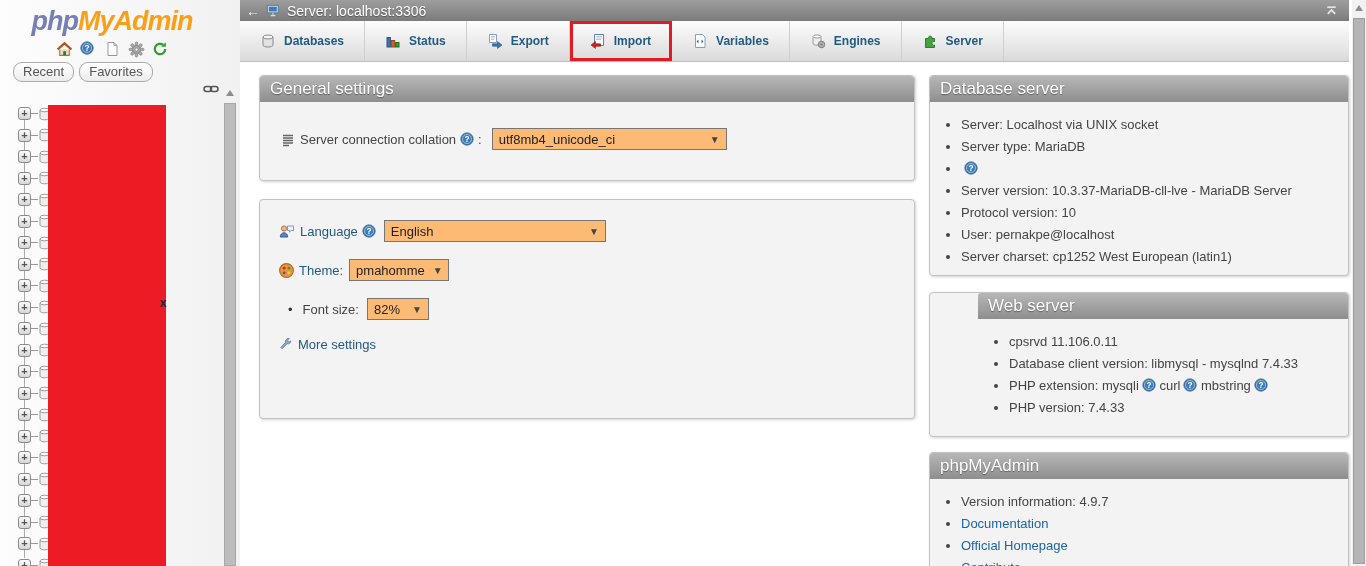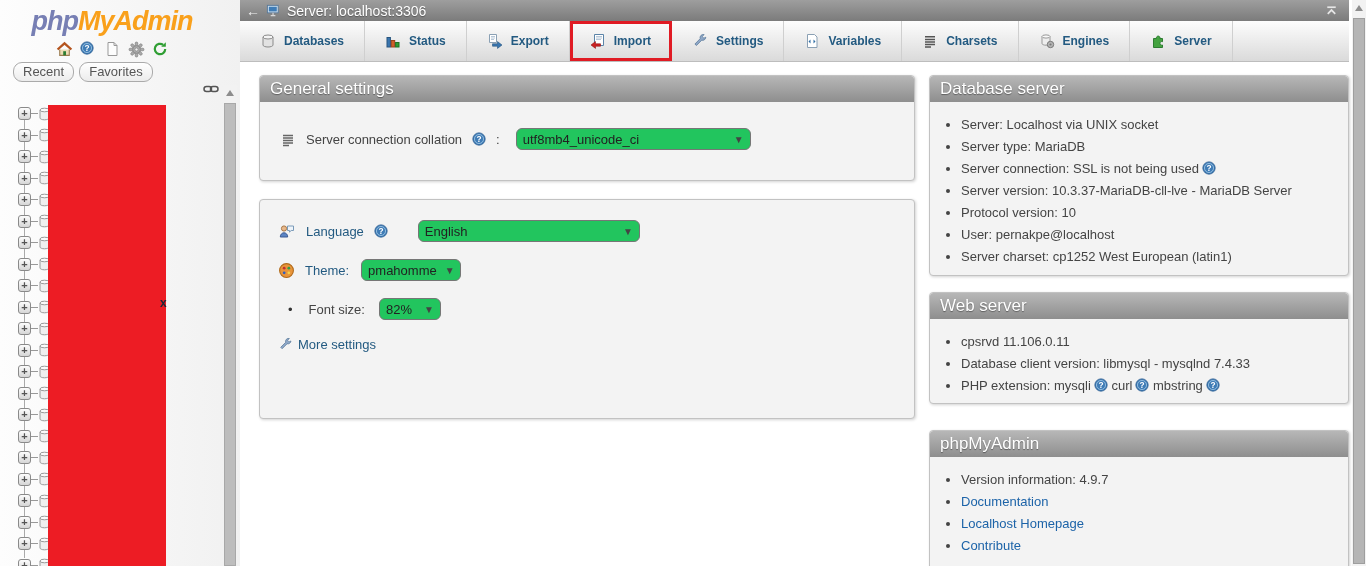--- a/index.html
+++ b/index.html
@@ -94,49 +94,49 @@
     background: linear-gradient(#b7b7b7, #8e8e8e);
     color: #fff; font-size: 17px; text-shadow: 0 1px 1px rgba(0,0,0,.4);
     border-radius: 3px 3px 0 0;
   }
 
   #left-col { position: absolute; left: 7px; top: 13px; width: 656px; }
   #right-col { position: absolute; left: 677px; top: 13px; width: 420px; }
 
   #general-panel { height: 106px; margin-bottom: 18px; }
   #general-panel .panel-body { padding: 26px 20px 0; }
-  .setting-row { display: flex; align-items: center; gap: 10px; margin-bottom: 17px; }
+  .setting-row { display: flex; align-items: center; gap: 4px; margin-bottom: 17px; }
   .blue-label { color: #235a81; }
   .dark-label { color: #444; }
 
   #appearance-panel { height: 220px; }
   #appearance-panel .panel-body { padding: 20px 18px 0; }
 
   .fake-select {
     display: inline-flex; align-items: center; justify-content: space-between;
-    border: 1px solid #767676; border-radius: 6px; background: #22c55e;
+    border: 1px solid #767676; border-radius: 0; background: #fdba74;
     height: 22px; padding: 4px 6px; font-size: 13px; color: #222; cursor: pointer;
   }
   .fake-select .chevron { color: #444; font-size: 10px; margin-left: 8px; }
 
   .help-badge {
     display: inline-flex; width: 14px; height: 14px; flex: 0 0 14px;
     cursor: pointer; vertical-align: -2px;
   }
   .bullet-dot { color: #333; margin: 0 6px 0 10px; }
 
   #more-settings { display: flex; align-items: center; gap: 5px; color: #235a81; cursor: pointer; margin-top: 2px; }
 
   .info-list { margin: 13px 0 12px; padding-left: 31px; }
   .info-list li { margin: 3px 0; line-height: 19px; color: #444; }
   .info-list a { color: #1c63a8; text-decoration: none; cursor: pointer; }
   .info-list .help-badge { margin-left: 3px; }
 
   #db-server-panel { height: 201px; margin-bottom: 16px; }
-  #web-server-panel { height: 112px; margin-bottom: 26px; }
+  #web-server-panel { height: 145px; margin-bottom: 15px; padding-left: 48px; }
   #pma-panel { height: 160px; }
 
   
   #page-scrollbar { position: absolute; right: 0; top: 0; bottom: 0; width: 14px; background: #f2f2f2; }
   #page-thumb { position: absolute; left: 1px; right: 1px; top: 18px; bottom: 2px; background: #b5b5b5; border: 1px solid #9e9e9e; cursor: pointer; }
 </style>
 </head>
 <body>
 
 <div id="sidebar">
@@ -481,42 +481,26 @@
             <path d="M4.5 1.5h9v11h-9z" fill="#fff" stroke="#5b84a8"></path>
             <path d="M6 3.5h6M6 5h6M6 6.5h5" stroke="#b8c8d8"></path>
             <path d="M10.5 10.8h-5v-2.2L1 12l4.5 3.4v-2.2h5z" fill="#cc2222" stroke="#8e1616" stroke-width=".6"></path>
           </svg>
         </span>
         <span class="tab-label">Import</span>
       </div>
       <div class="tab">
         <span style="display: inline-flex;">
           <svg width="16" height="16" viewBox="0 0 16 16">
-            <path d="M13.8 4.2a3.2 3.2 0 0 1-4.1 3L4.4 12.5 2.9 11 8.2 5.7a3.2 3.2 0 0 1 3.9-4.1L10.2 3.5l1.7 1.7z" fill="#8fa8c8" stroke="#5a7a9a" stroke-width=".8"></path>
-          </svg>
-        </span>
-        <span class="tab-label">Settings</span>
-      </div>
-      <div class="tab">
-        <span style="display: inline-flex;">
-          <svg width="16" height="16" viewBox="0 0 16 16">
             <path d="M3.5 1.5h7l2.5 2.5v10.5H3.5z" fill="#fff" stroke="#8aa0b4"></path>
             <path d="M6.5 6.5 4.5 8.5l2 2z" fill="#2e6da4"></path>
             <path d="M9.5 6.5l2 2-2 2z" fill="#2e6da4"></path>
           </svg>
         </span>
         <span class="tab-label">Variables</span>
-      </div>
-      <div class="tab">
-        <span style="display: inline-flex;">
-          <svg width="16" height="16" viewBox="0 0 16 16">
-            <path d="M3 3.8h10M3 6.4h10M3 9h10M3 11.6h10M3 14h6" stroke="#555" stroke-width="1.5"></path>
-          </svg>
-        </span>
-        <span class="tab-label">Charsets</span>
       </div>
       <div class="tab">
         <span style="display: inline-flex;">
           <svg width="16" height="16" viewBox="0 0 16 16">
             <path d="M3 3.5v7c0 1 1.8 1.7 4 1.7s4-.7 4-1.7v-7" fill="#eee" stroke="#999"></path>
             <ellipse cx="7" cy="3.5" rx="4" ry="1.6" fill="#f8f8f8" stroke="#999"></ellipse>
             <circle cx="11.5" cy="11.5" r="3.2" fill="#b5b5b5" stroke="#777"></circle>
             <circle cx="11.5" cy="11.5" r="1.1" fill="#777"></circle>
           </svg>
         </span>
@@ -572,21 +556,21 @@
                 </svg>
               </span>
             <span class="blue-label">Language</span>
             <span class="help-badge" id="lang-help">
                 <svg width="14" height="14" viewBox="0 0 16 16">
                   <circle cx="8" cy="8" r="7" fill="#3f7cb6" stroke="#2a5e92"></circle>
                   <circle cx="8" cy="8" r="5.2" fill="none" stroke="#9cc3e2"></circle>
                   <text x="8" y="11.4" font-size="9.5" font-weight="bold" text-anchor="middle" fill="#fff" font-family="Liberation Sans,sans-serif">?</text>
                 </svg>
               </span>
-            <span class="fake-select" style="width:222px; margin-left:20px">
+            <span class="fake-select" style="width:222px; margin-left:4px">
               <span>English</span>
               <span class="chevron">▼</span>
             </span>
           </div>
           <div class="setting-row">
             <span id="theme-icon">
                 <svg width="17" height="17" viewBox="0 0 16 16">
                   <circle cx="8" cy="8" r="6.5" fill="#e8943a" stroke="#b06a1a"></circle>
                   <circle cx="5.8" cy="5.8" r="1.3" fill="#c03030"></circle>
                   <circle cx="10.2" cy="5.8" r="1.3" fill="#2e9e45"></circle>
@@ -620,21 +604,21 @@
       </div>
 
     </div>
 
     <div id="right-col">
       <div id="db-server-panel" class="panel">
         <div class="panel-header">Database server</div>
         <ul class="info-list" id="db-server-list">
             <li><span>Server: Localhost via UNIX socket</span></li>
             <li><span>Server type: MariaDB</span></li>
-            <li><span>Server connection: SSL is not being used</span><span class="help-badge">
+            <li><span class="help-badge">
                 <svg width="14" height="14" viewBox="0 0 16 16">
                   <circle cx="8" cy="8" r="7" fill="#3f7cb6" stroke="#2a5e92"></circle>
                   <circle cx="8" cy="8" r="5.2" fill="none" stroke="#9cc3e2"></circle>
                   <text x="8" y="11.4" font-size="9.5" font-weight="bold" text-anchor="middle" fill="#fff" font-family="Liberation Sans,sans-serif">?</text>
                 </svg>
               </span></li>
             <li><span>Server version: 10.3.37-MariaDB-cll-lve - MariaDB Server</span></li>
             <li><span>Protocol version: 10</span></li>
             <li><span>User: pernakpe@localhost</span></li>
             <li><span>Server charset: cp1252 West European (latin1)</span></li>
@@ -665,21 +649,21 @@
                 </svg>
               </span></li>
             <li><span>PHP version: 7.4.33</span></li>
           </ul>
       </div>
       <div id="pma-panel" class="panel">
         <div class="panel-header">phpMyAdmin</div>
         <ul class="info-list" id="pma-list">
             <li><span>Version information: 4.9.7</span></li>
             <li><a>Documentation</a></li>
-            <li><a>Localhost Homepage</a></li>
+            <li><a>Official Homepage</a></li>
             <li><a>Contribute</a></li>
           </ul>
       </div>
     </div>
   </div>
 </div>
 
 <div id="page-scrollbar">
   <div class="scroll-arrow-up"></div>
   <div id="page-thumb"></div>

